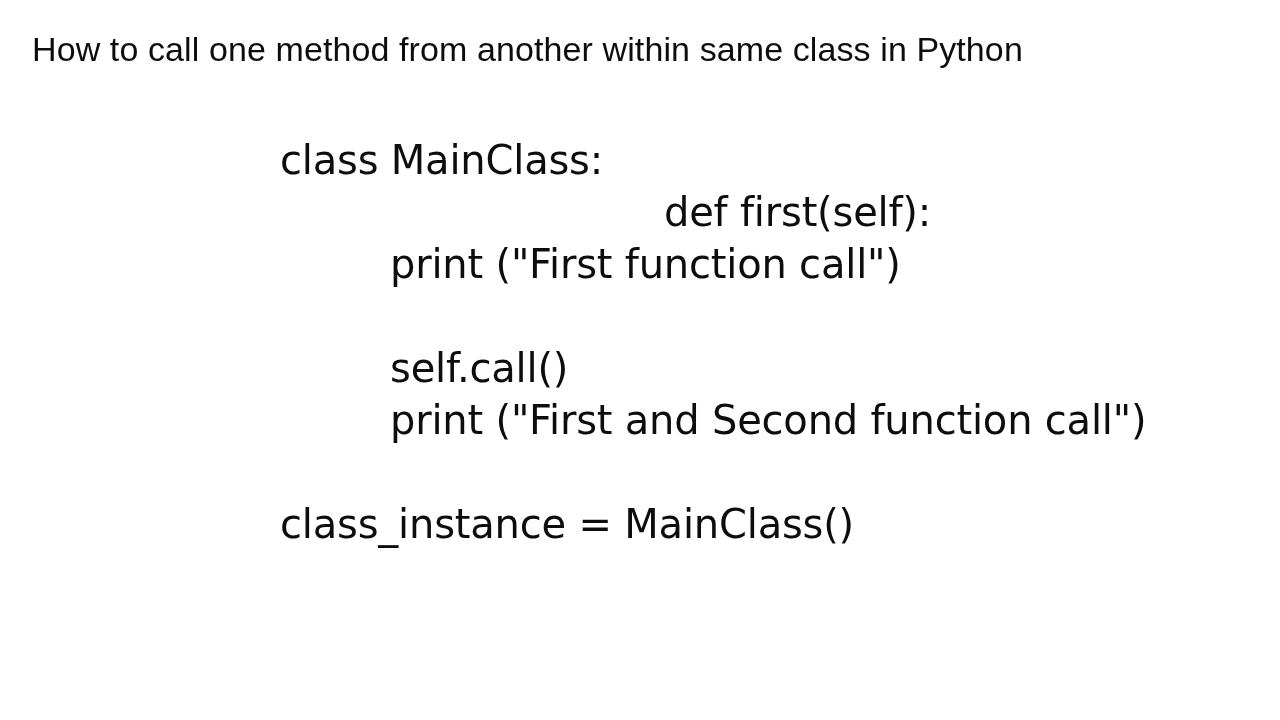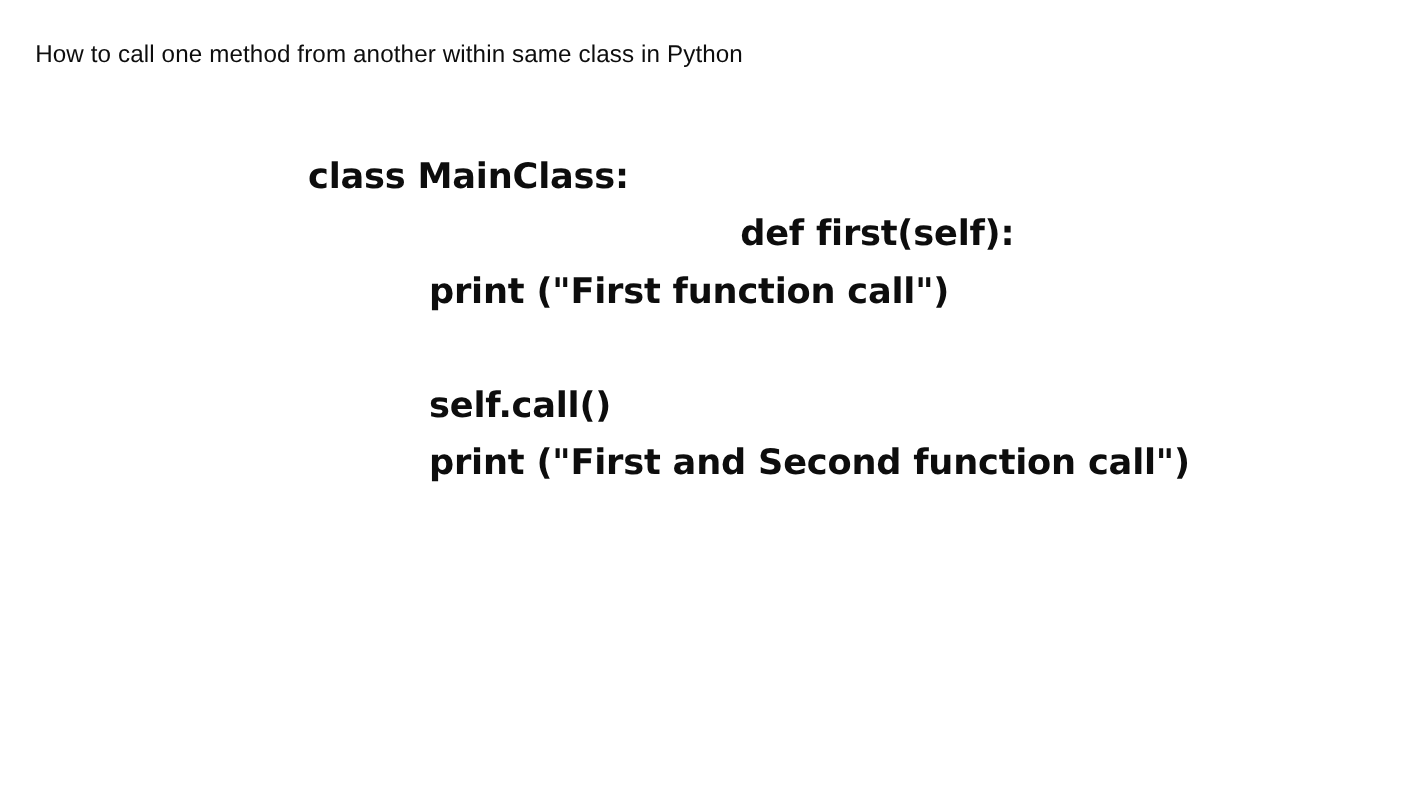--- a/index.html
+++ b/index.html
@@ -23,42 +23,42 @@
   }
 
   
   #slide-title {
     position: absolute;
     left: 32px;
     top: 27px;
     width: 1230px;
     font-family: "Liberation Sans Narrow", "Liberation Sans", sans-serif;
     font-stretch: condensed;
-    font-size: 22px;
+    font-size: 34px;
     line-height: 44px;
     font-weight: 400;
     color: #0d0d0d;
     white-space: nowrap;
     letter-spacing: 0.1px;
   }
 
   
   #code-block {
     position: absolute;
     left: 280px;
     top: 134px;
     width: 980px;
   }
 
   .code-line {
     font-family: "DejaVu Sans", sans-serif;
-    font-size: 32px;
+    font-size: 40px;
     line-height: 52px;
     height: 52px;
-    font-weight: 700;
+    font-weight: 400;
     color: #0d0d0d;
     white-space: pre;
     letter-spacing: -0.2px;
   }
 
   .code-line.blank {
     color: transparent;
   }
 
   .indent-0 { padding-left: 0px;   }
@@ -73,15 +73,16 @@
   <div id="slide-title">How to call one method from another within same class in Python</div>
 
   <div id="code-block">
       <div class="code-line indent-0">class MainClass:</div>
       <div class="code-line indent-1">def first(self):</div>
       <div class="code-line indent-2">print ("First function call")</div>
       <div class="code-line indent-0 blank"></div>
       <div class="code-line indent-2">self.call()</div>
       <div class="code-line indent-2">print ("First and Second function call")</div>
       <div class="code-line indent-0 blank"></div>
+      <div class="code-line indent-0">class_instance = MainClass()</div>
     </div>
 
 </div>
 
 </body></html>

